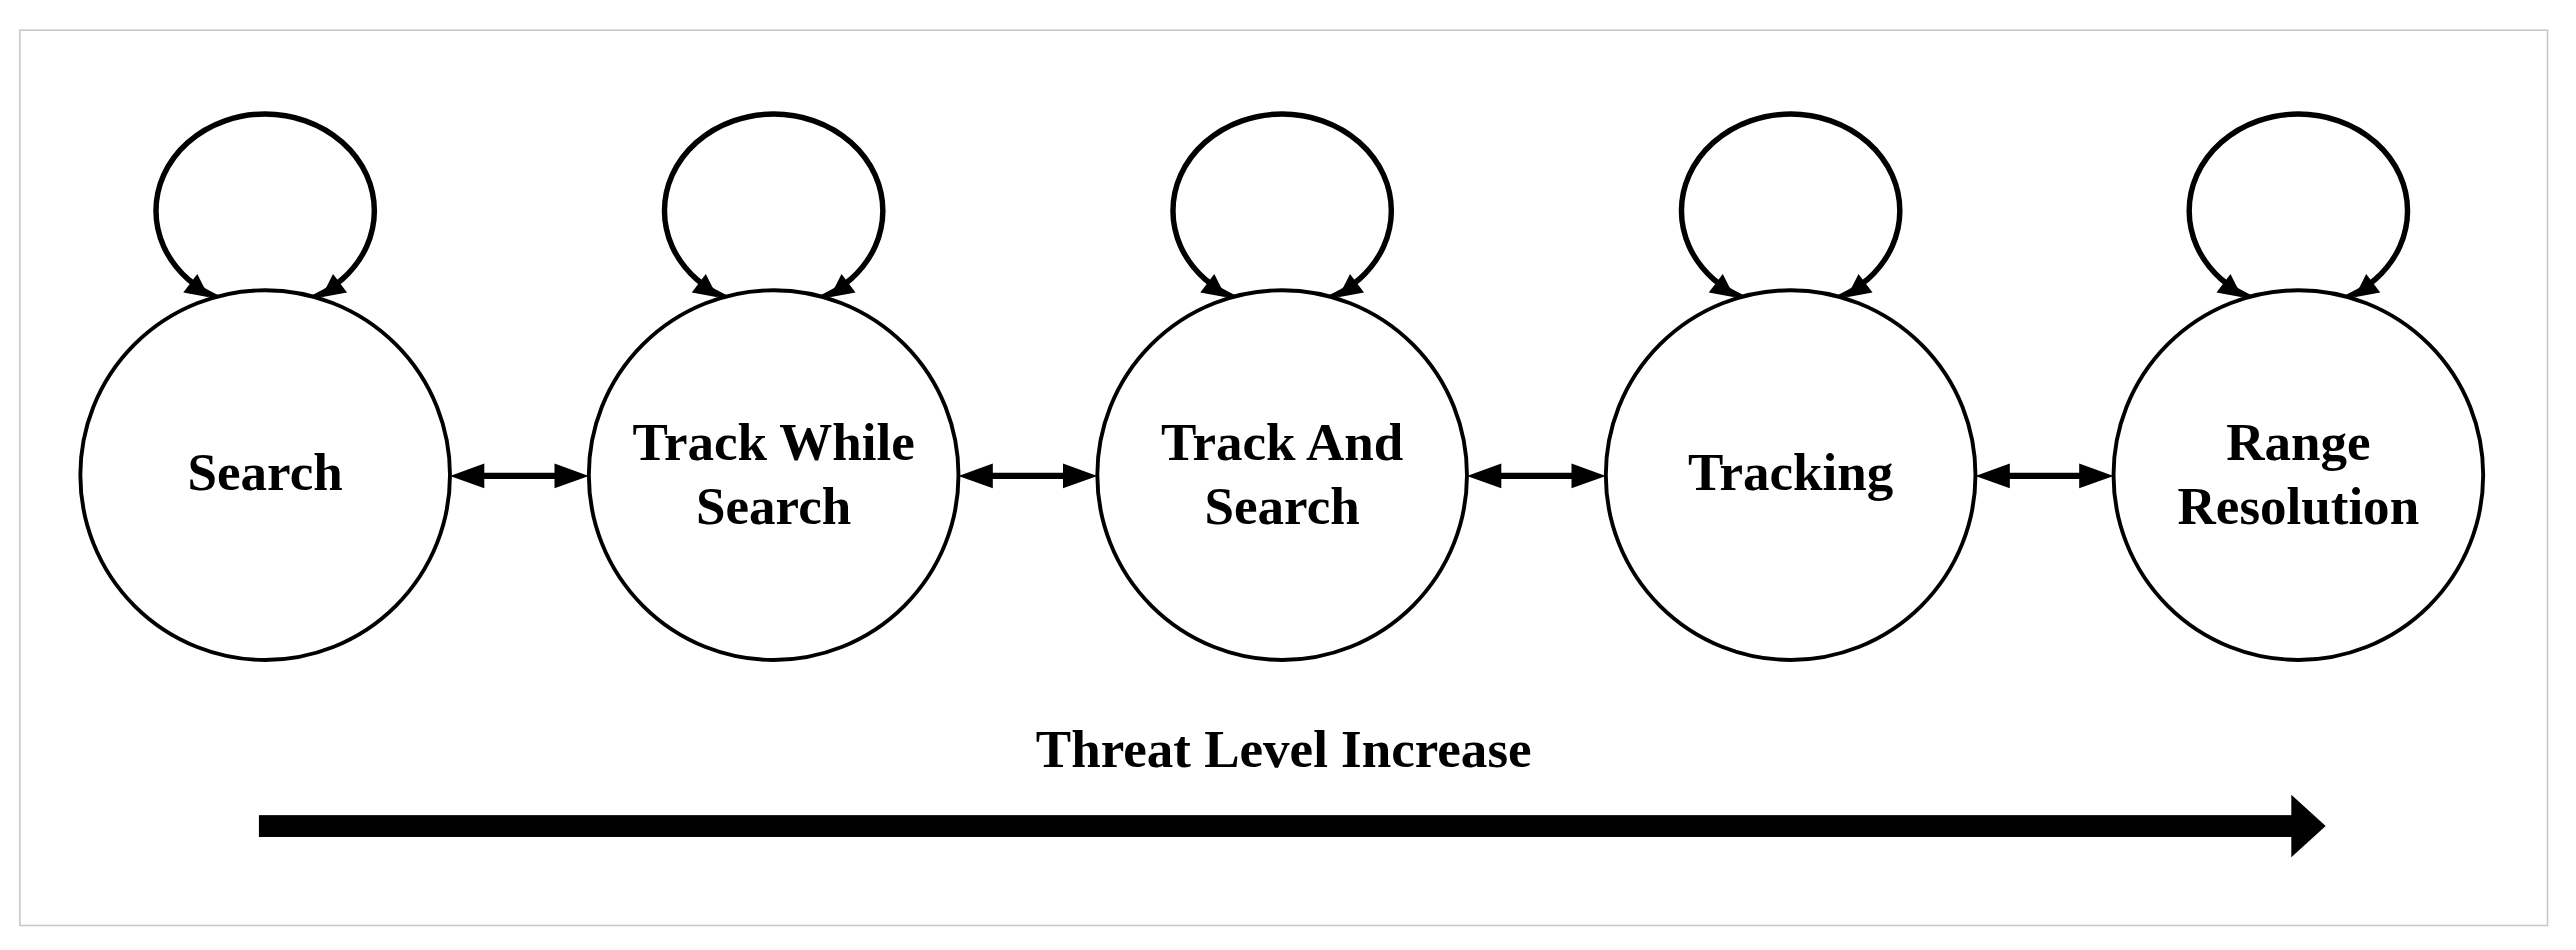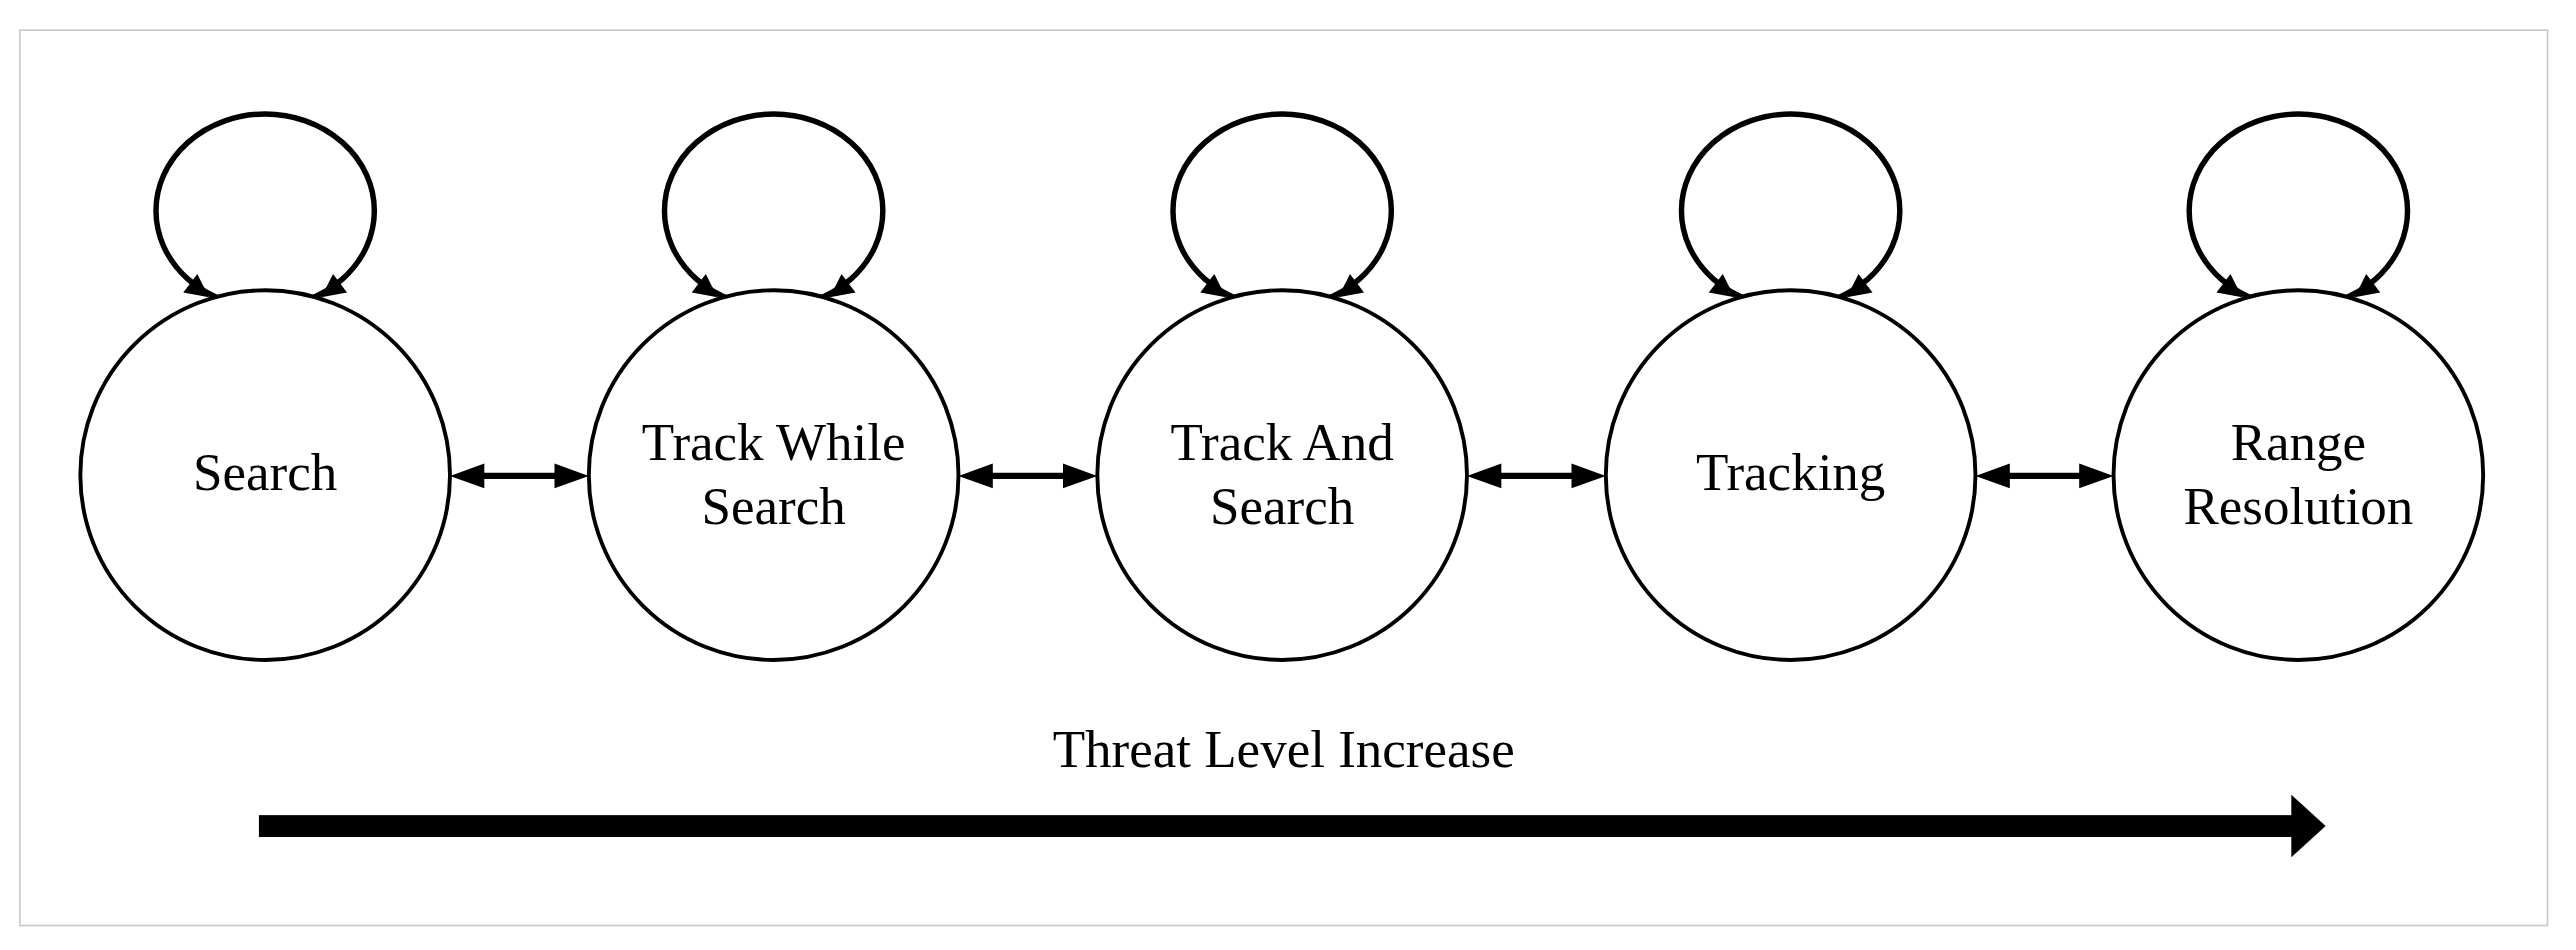--- a/index.html
+++ b/index.html
@@ -8,20 +8,21 @@
     background: #ffffff;
     width: 2576px;
     height: 951px;
     overflow: hidden;
   }
   .canvas {
     position: relative;
     width: 2364px;
     height: 951px;
     background: #ffffff;
+    font-weight: bold;
   }
   svg text {
     font-family: "Liberation Serif", "DejaVu Serif", serif;
     font-size: 68px;
     fill: #000000;
   }
   .state-circle { stroke: #000000; stroke-width: 5; fill: #ffffff; }
   .loop { stroke: #000000; stroke-width: 7; fill: none; }
   .head { fill: #000000; stroke: none; }
   .shaft { stroke: #000000; stroke-width: 8; }

